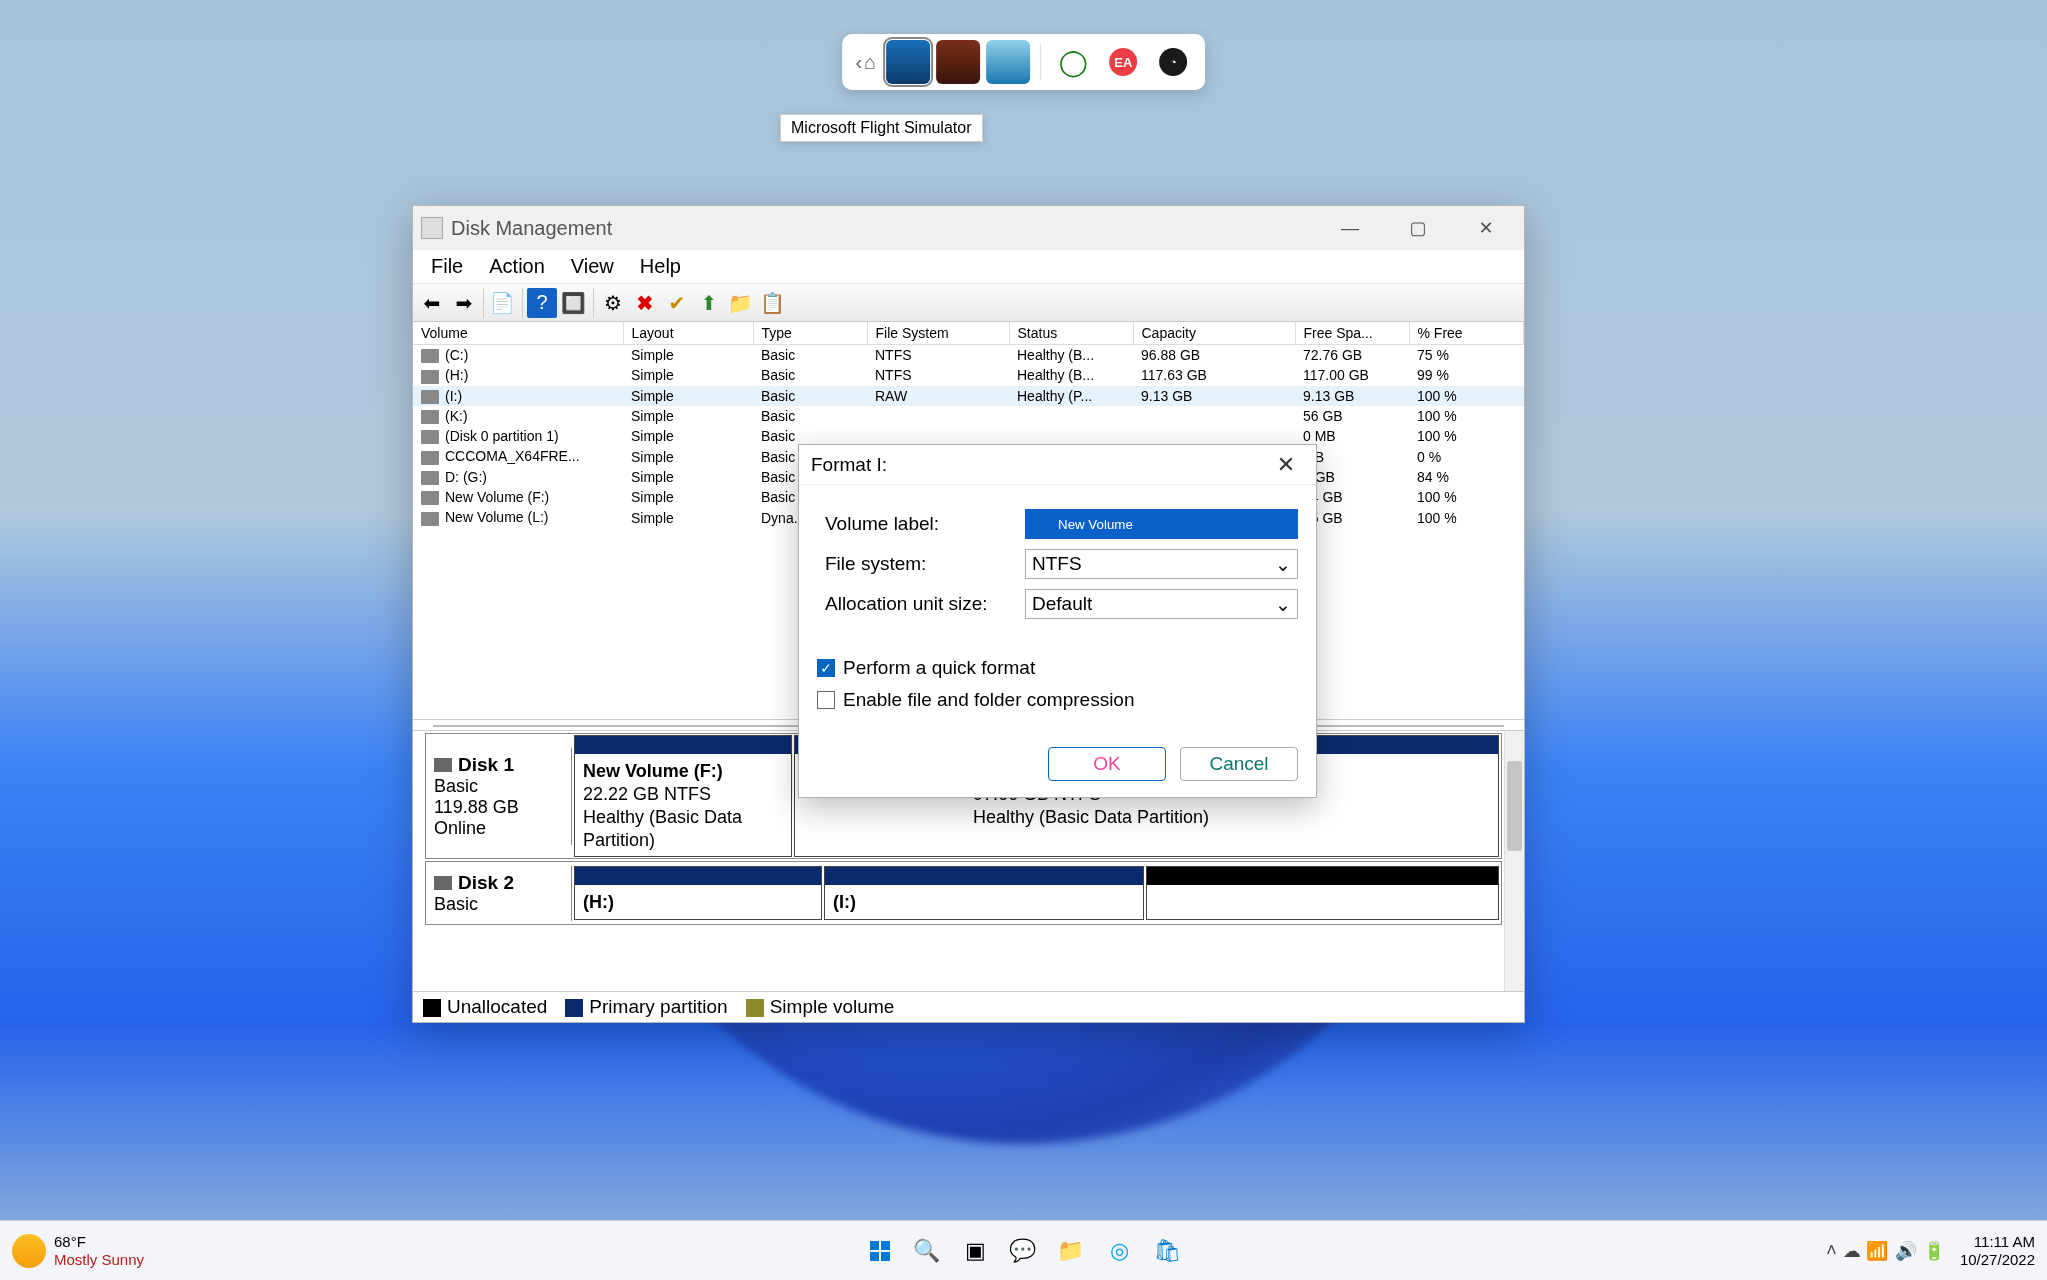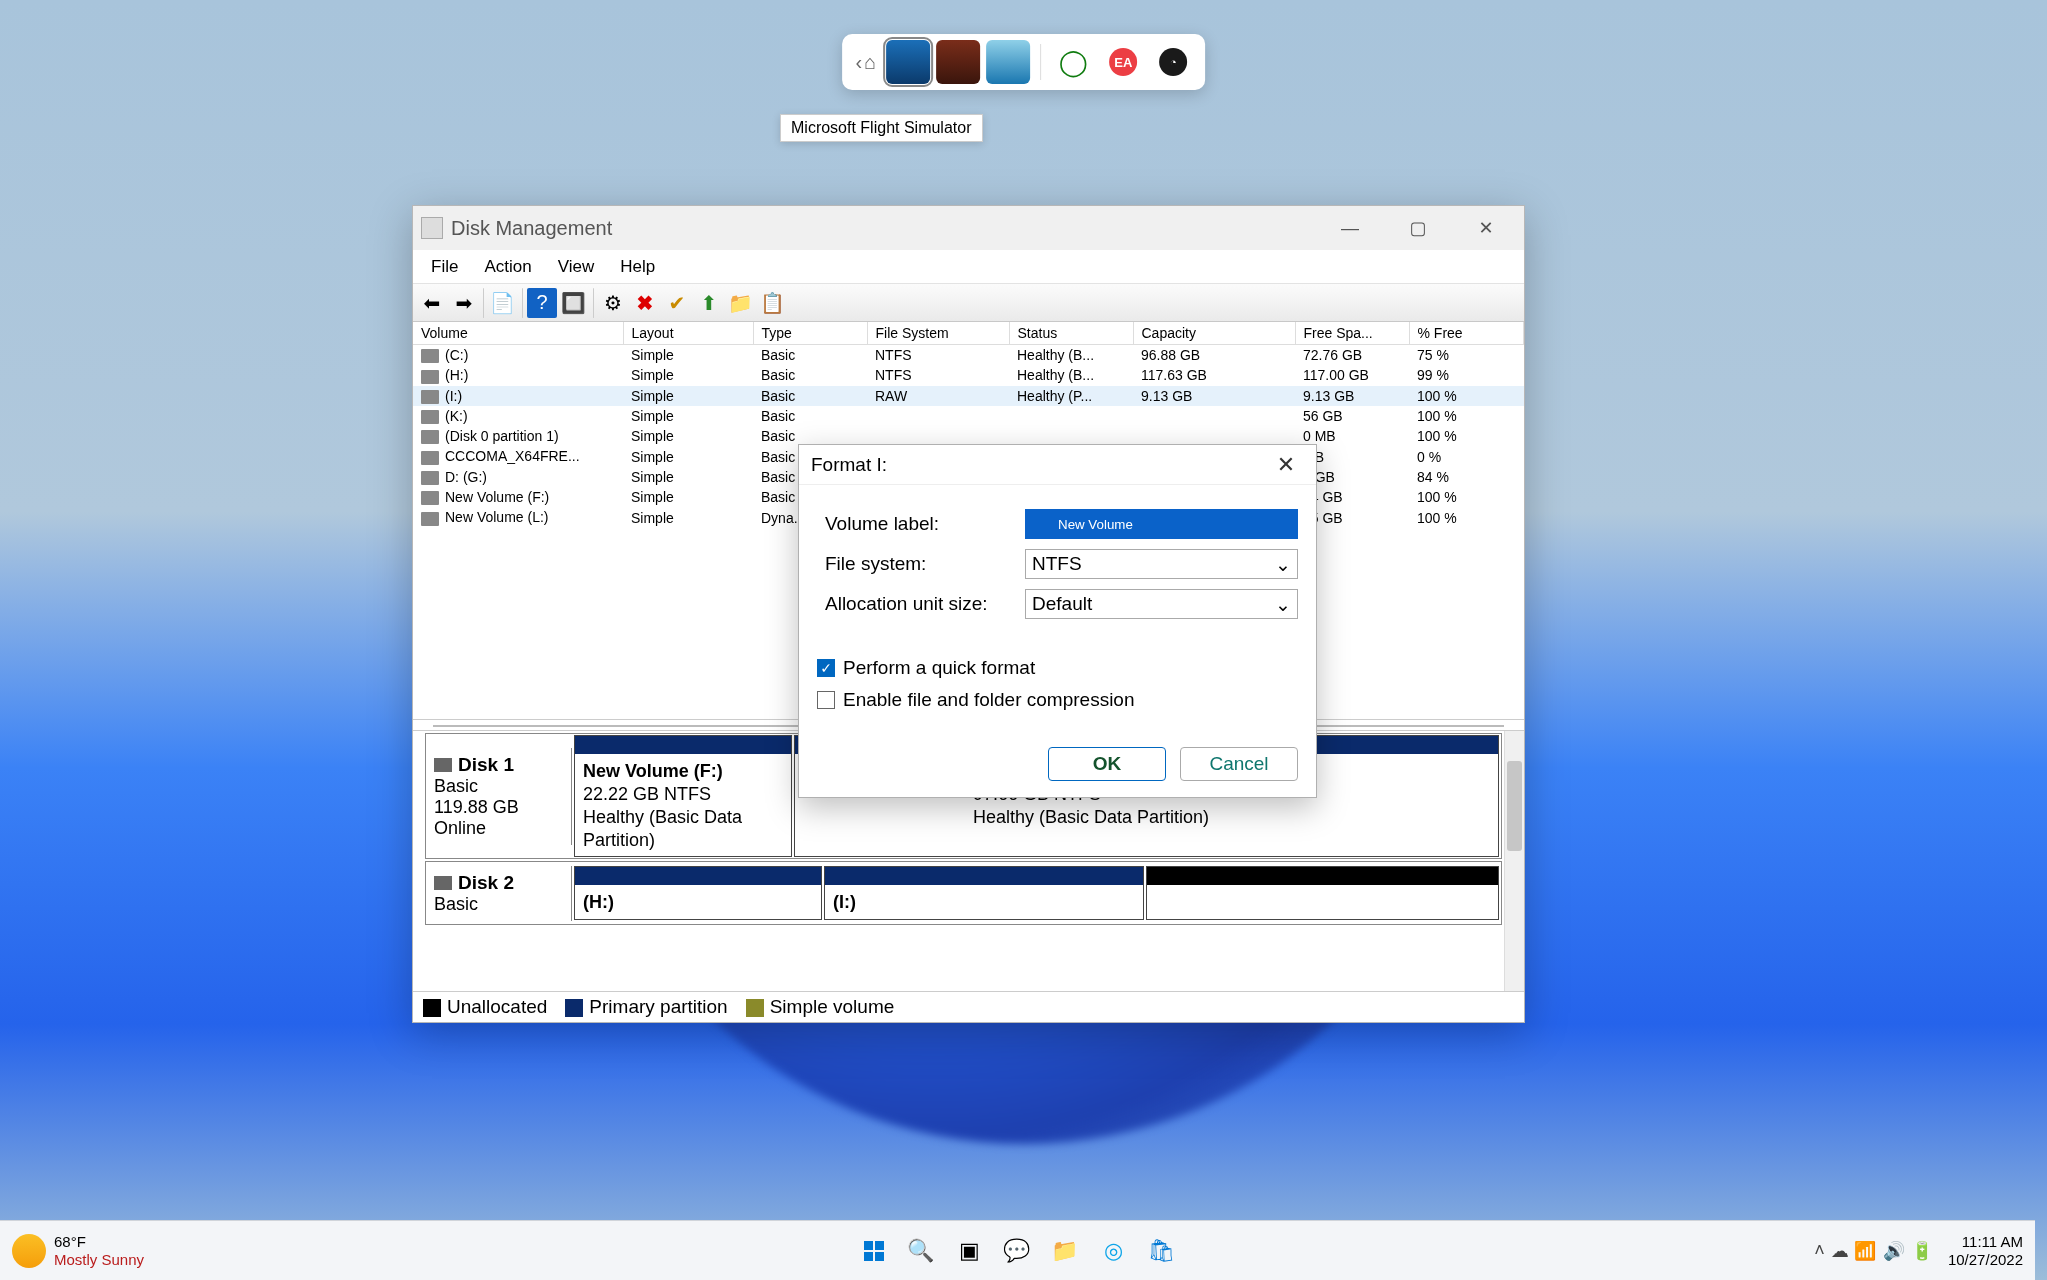--- a/index.html
+++ b/index.html
@@ -79,21 +79,21 @@
   padding: 0 8px;
   gap: 8px;
 }
 .titlebar .icon { width:22px; height:22px; background:#ddd; border:1px solid #aaa; }
 .titlebar .title { flex:1; color:#555; font-size:20px; }
 .titlebar .wbtn { width:60px; height:40px; display:flex; align-items:center; justify-content:center; color:#555; font-size:18px; }
 .menubar {
   height: 34px; background:#fff; border-bottom:1px solid #e3e3e3;
   display:flex; align-items:center; padding:0 6px; gap:2px;
 }
-.menubar span { padding:4px 12px; font-size:17px; }
+.menubar span { padding:4px 12px; font-size:20px; }
 .toolbar {
   height: 38px; background:linear-gradient(#fbfbfb,#eaeaea);
   border-bottom:1px solid #c8c8c8;
   display:flex; align-items:center; padding:0 4px; gap:2px;
 }
 .tbtn { width:30px; height:30px; display:flex; align-items:center; justify-content:center; border-radius:2px; font-size:20px; }
 .tbtn.sep { width:1px; background:#ccc; margin:0 2px; }
 
 .grid-area {
   flex:1; overflow:hidden; position:relative;
@@ -155,26 +155,26 @@
 .fld input[type=text].sel { background:#0a62c9; color:#fff; border:1px solid #0a62c9;padding-left:32px; }
 .fld select, .fld .combo {
   flex:1; height:30px; border:1px solid #aaa; background:#fff; padding:2px 6px;
   display:flex; align-items:center; justify-content:space-between;
 }
 .chk { display:flex; align-items:center; gap:8px; margin:10px 0; }
 .chk .box { width:18px; height:18px; border:1px solid #666; display:flex; align-items:center; justify-content:center; font-size:14px; color:#fff; }
 .chk .box.checked { background:#0067c0; border-color:#0067c0; }
 .dlg-btns { display:flex; justify-content:flex-end; gap:14px; padding:12px 18px 16px; }
 .btn { min-width:118px; height:34px; border:1px solid #0067c0; background:#fff; border-radius:4px; display:flex; align-items:center; justify-content:center; font-size:19px; }
-.btn.primary { border-color:#0067c0; color:#14532d;font-weight:bold; }
+.btn.primary { border-color:#0067c0; color:#ec4899; }
 .btn.secondary { border-color:#aaa; color:#0f766e; }
 
 
 .taskbar {
-  position:absolute; left:0; right:12px; bottom:0; height:60px;
+  position:absolute; left:0; right:0; bottom:0; height:60px;
   background:#f3f5f8; border-top:1px solid #d0d4da;
   display:flex; align-items:center; z-index:60;margin-top:19px;
 }
 .taskbar .left { position:absolute; left:12px; display:flex; align-items:center; gap:8px; }
 .taskbar .left .wicon { width:34px; height:34px; background:linear-gradient(#fbbf24,#f59e0b); border-radius:50%; }
 .taskbar .left .wtext { font-size:15px; line-height:1.15; }
 .taskbar .center { margin:0 auto; display:flex; gap:6px; }
 .tb-item { width:42px; height:42px; border-radius:6px; display:flex; align-items:center; justify-content:center; font-size:22px; }
 .taskbar .right { position:absolute; right:12px; display:flex; align-items:center; gap:8px; }
 .systray { display:flex; align-items:center; gap:6px; font-size:18px; color:#444; }

